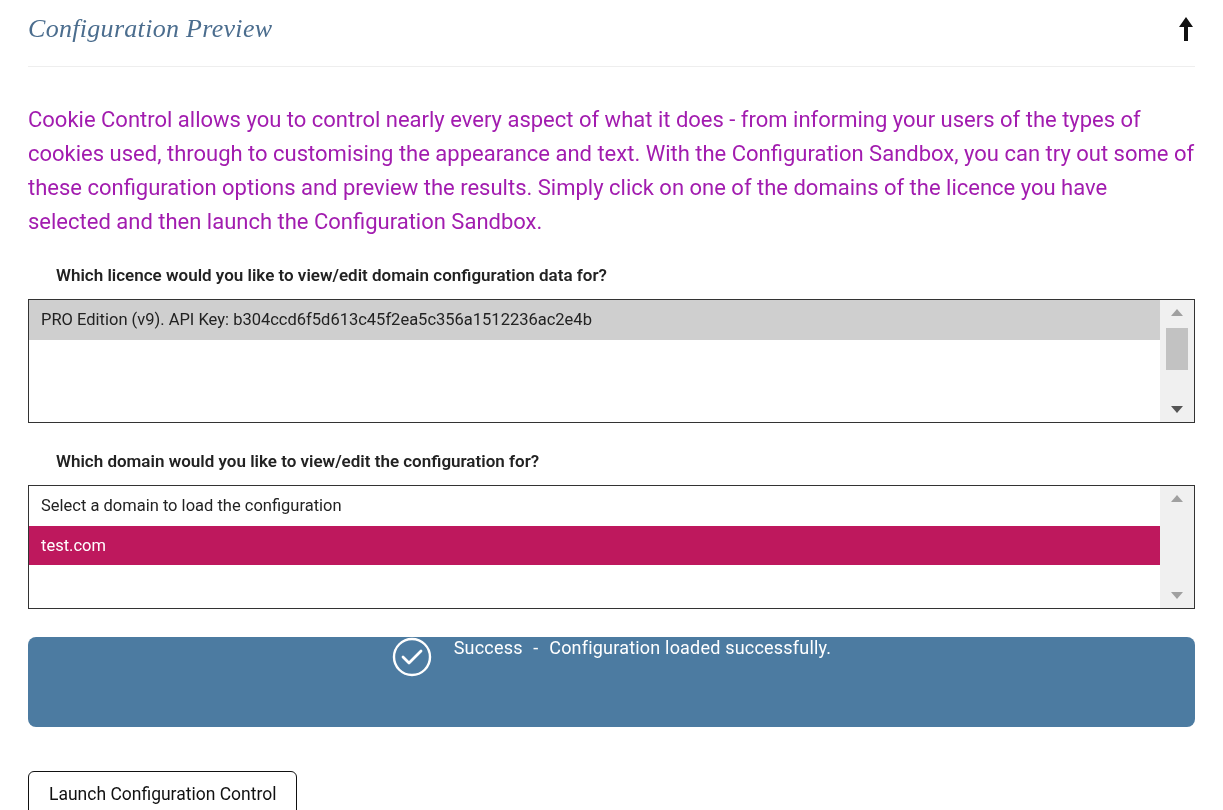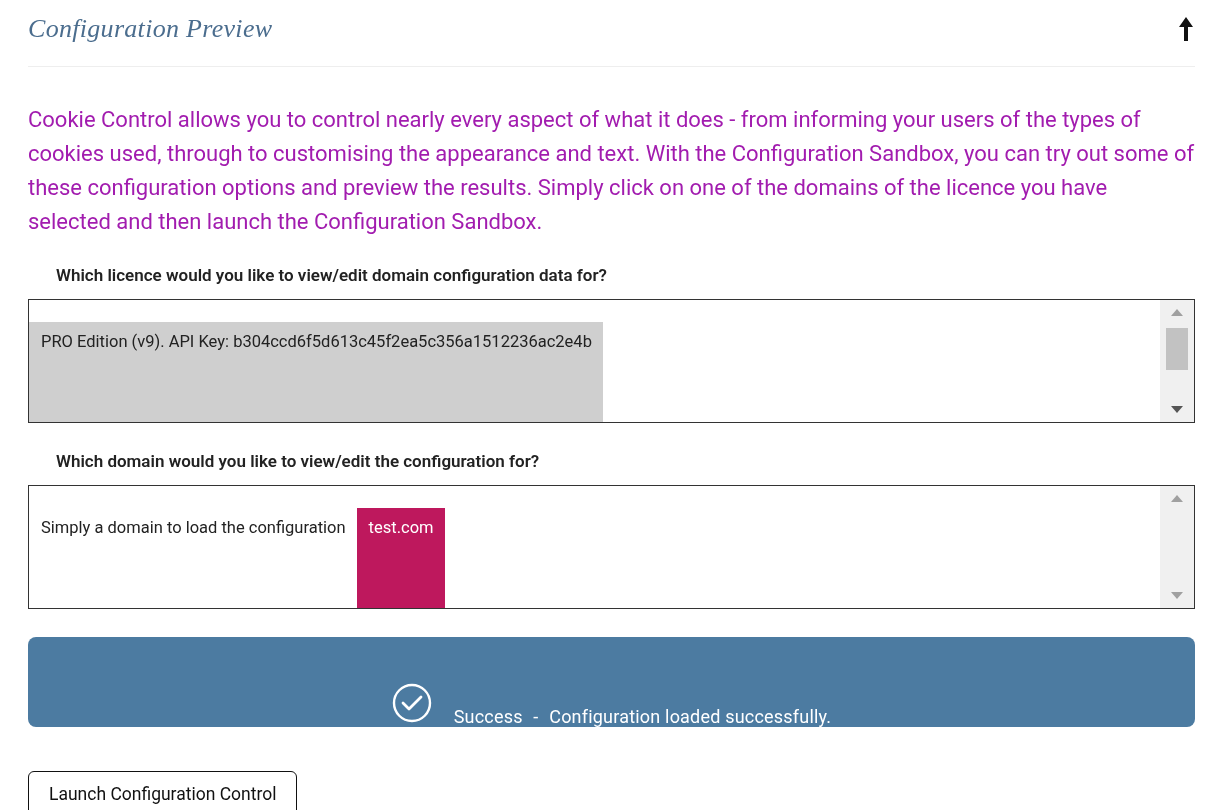--- a/index.html
+++ b/index.html
@@ -43,23 +43,22 @@
   }
   .listbox {
     border: 1.5px solid #333;
     display: flex;
     margin-bottom: 28px;
     background: #fff;
   }
   .listbox-items {
     flex: 1;
     display: flex;
-    flex-direction: row;
+    flex-direction: column;
     padding: 0;
-    margin-top: 22px;
   }
   .listbox-item {
     font-size: 16.5px;
     color: #222;
     padding: 9px 11px 9px 12px;
     line-height: 1.3;
     cursor: default;
   }
   .listbox-item.selected-grey { background: #cfcfcf; }
   .listbox-item.selected-blue { background: #be185d; color: #fff; }
@@ -90,21 +89,21 @@
   .listbox.domain .listbox-scroll .tri-down { border-top-color: #a0a0a0; }
   .listbox.licence { height: 124px; }
   .listbox.domain { height: 124px; }
 
   .status-banner {
     background: #4c7ba1;
     color: #fff;
     border-radius: 8px;
     height: 90px;
     display: flex;
-    align-items: flex-end;
+    align-items: flex-start;
     justify-content: center;
     gap: 22px;
     margin-top: 4px;
     margin-bottom: 44px;
   }
   .status-text {
     font-size: 18px;
     letter-spacing: 0.2px;
   }
   .status-sep { margin: 0 6px; }
@@ -145,21 +144,21 @@
     <div class="tri-up"></div>
     <div class="thumb"></div>
     <div class="tri-down"></div>
   </div>
 </div>
 
 <div class="field-label">Which domain would you like to view/edit the configuration for?</div>
 
 <div class="listbox domain">
   <div class="listbox-items">
-    <div class="listbox-item">Simply a domain to load the configuration</div>
+    <div class="listbox-item">Select a domain to load the configuration</div>
     <div class="listbox-item selected-blue">test.com</div>
   </div>
   <div class="listbox-scroll">
     <div class="tri-up"></div>
     <div class="tri-down"></div>
   </div>
 </div>
 
 <div class="status-banner">
   <span>

